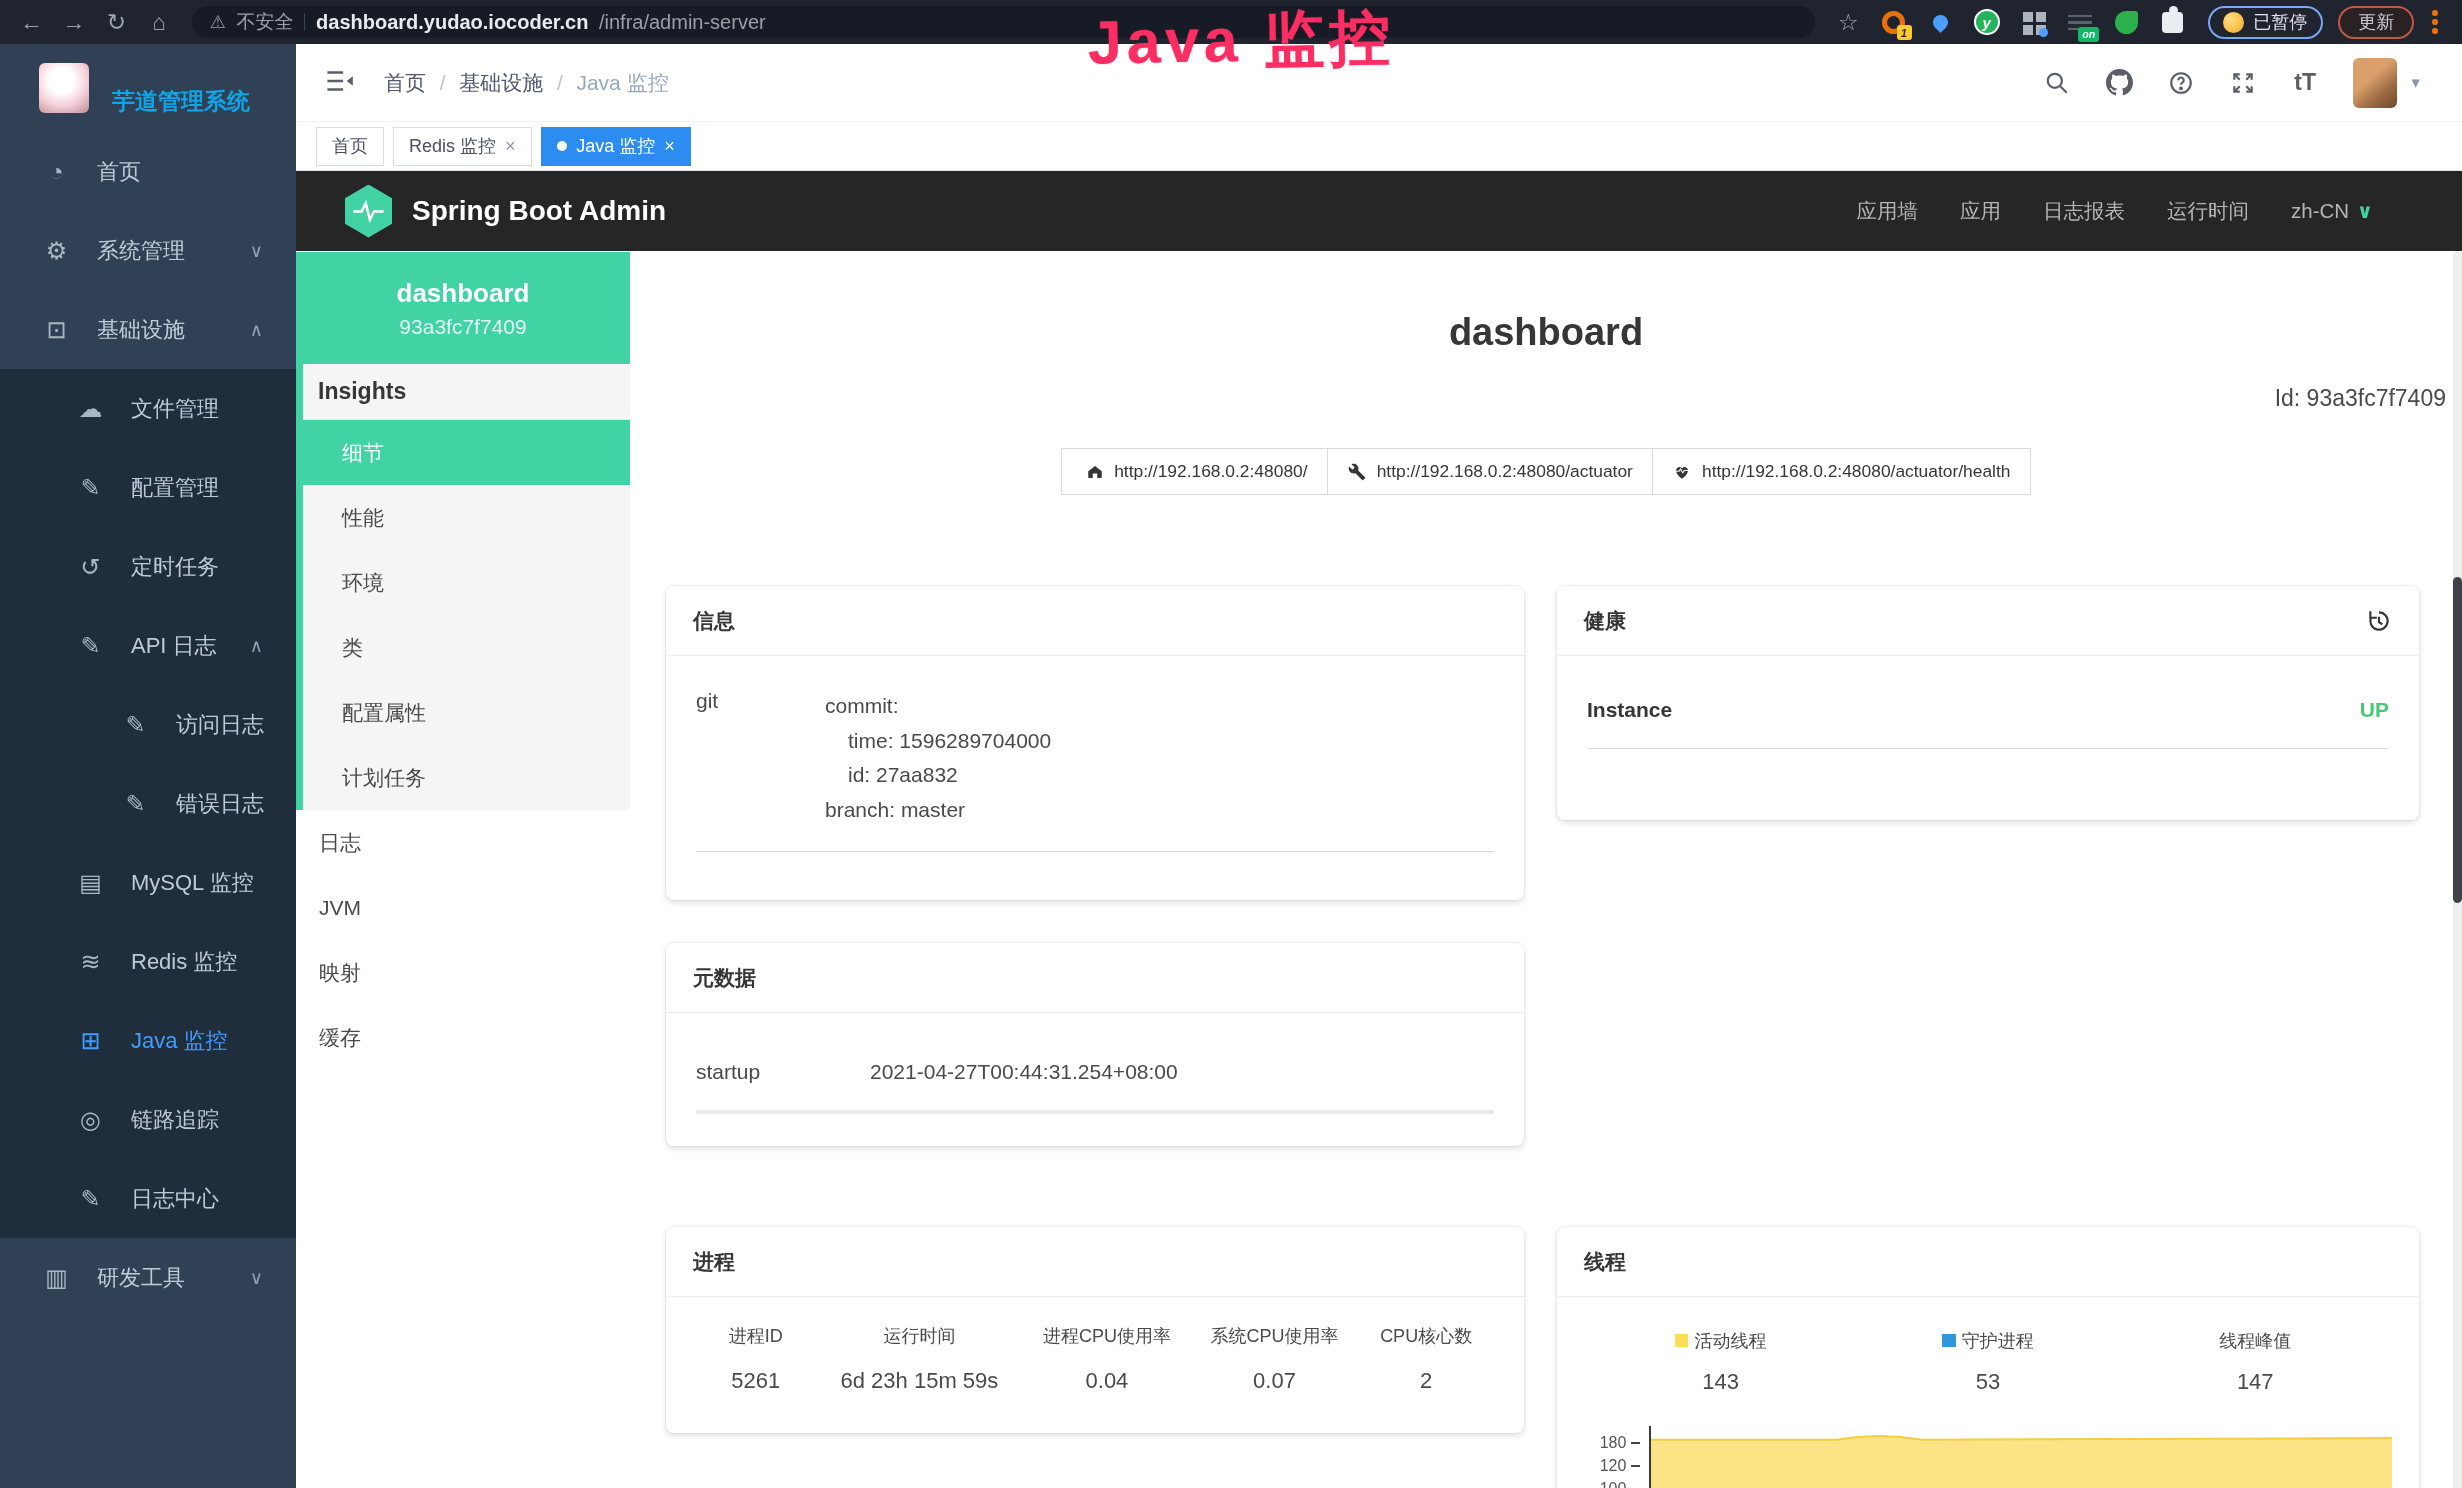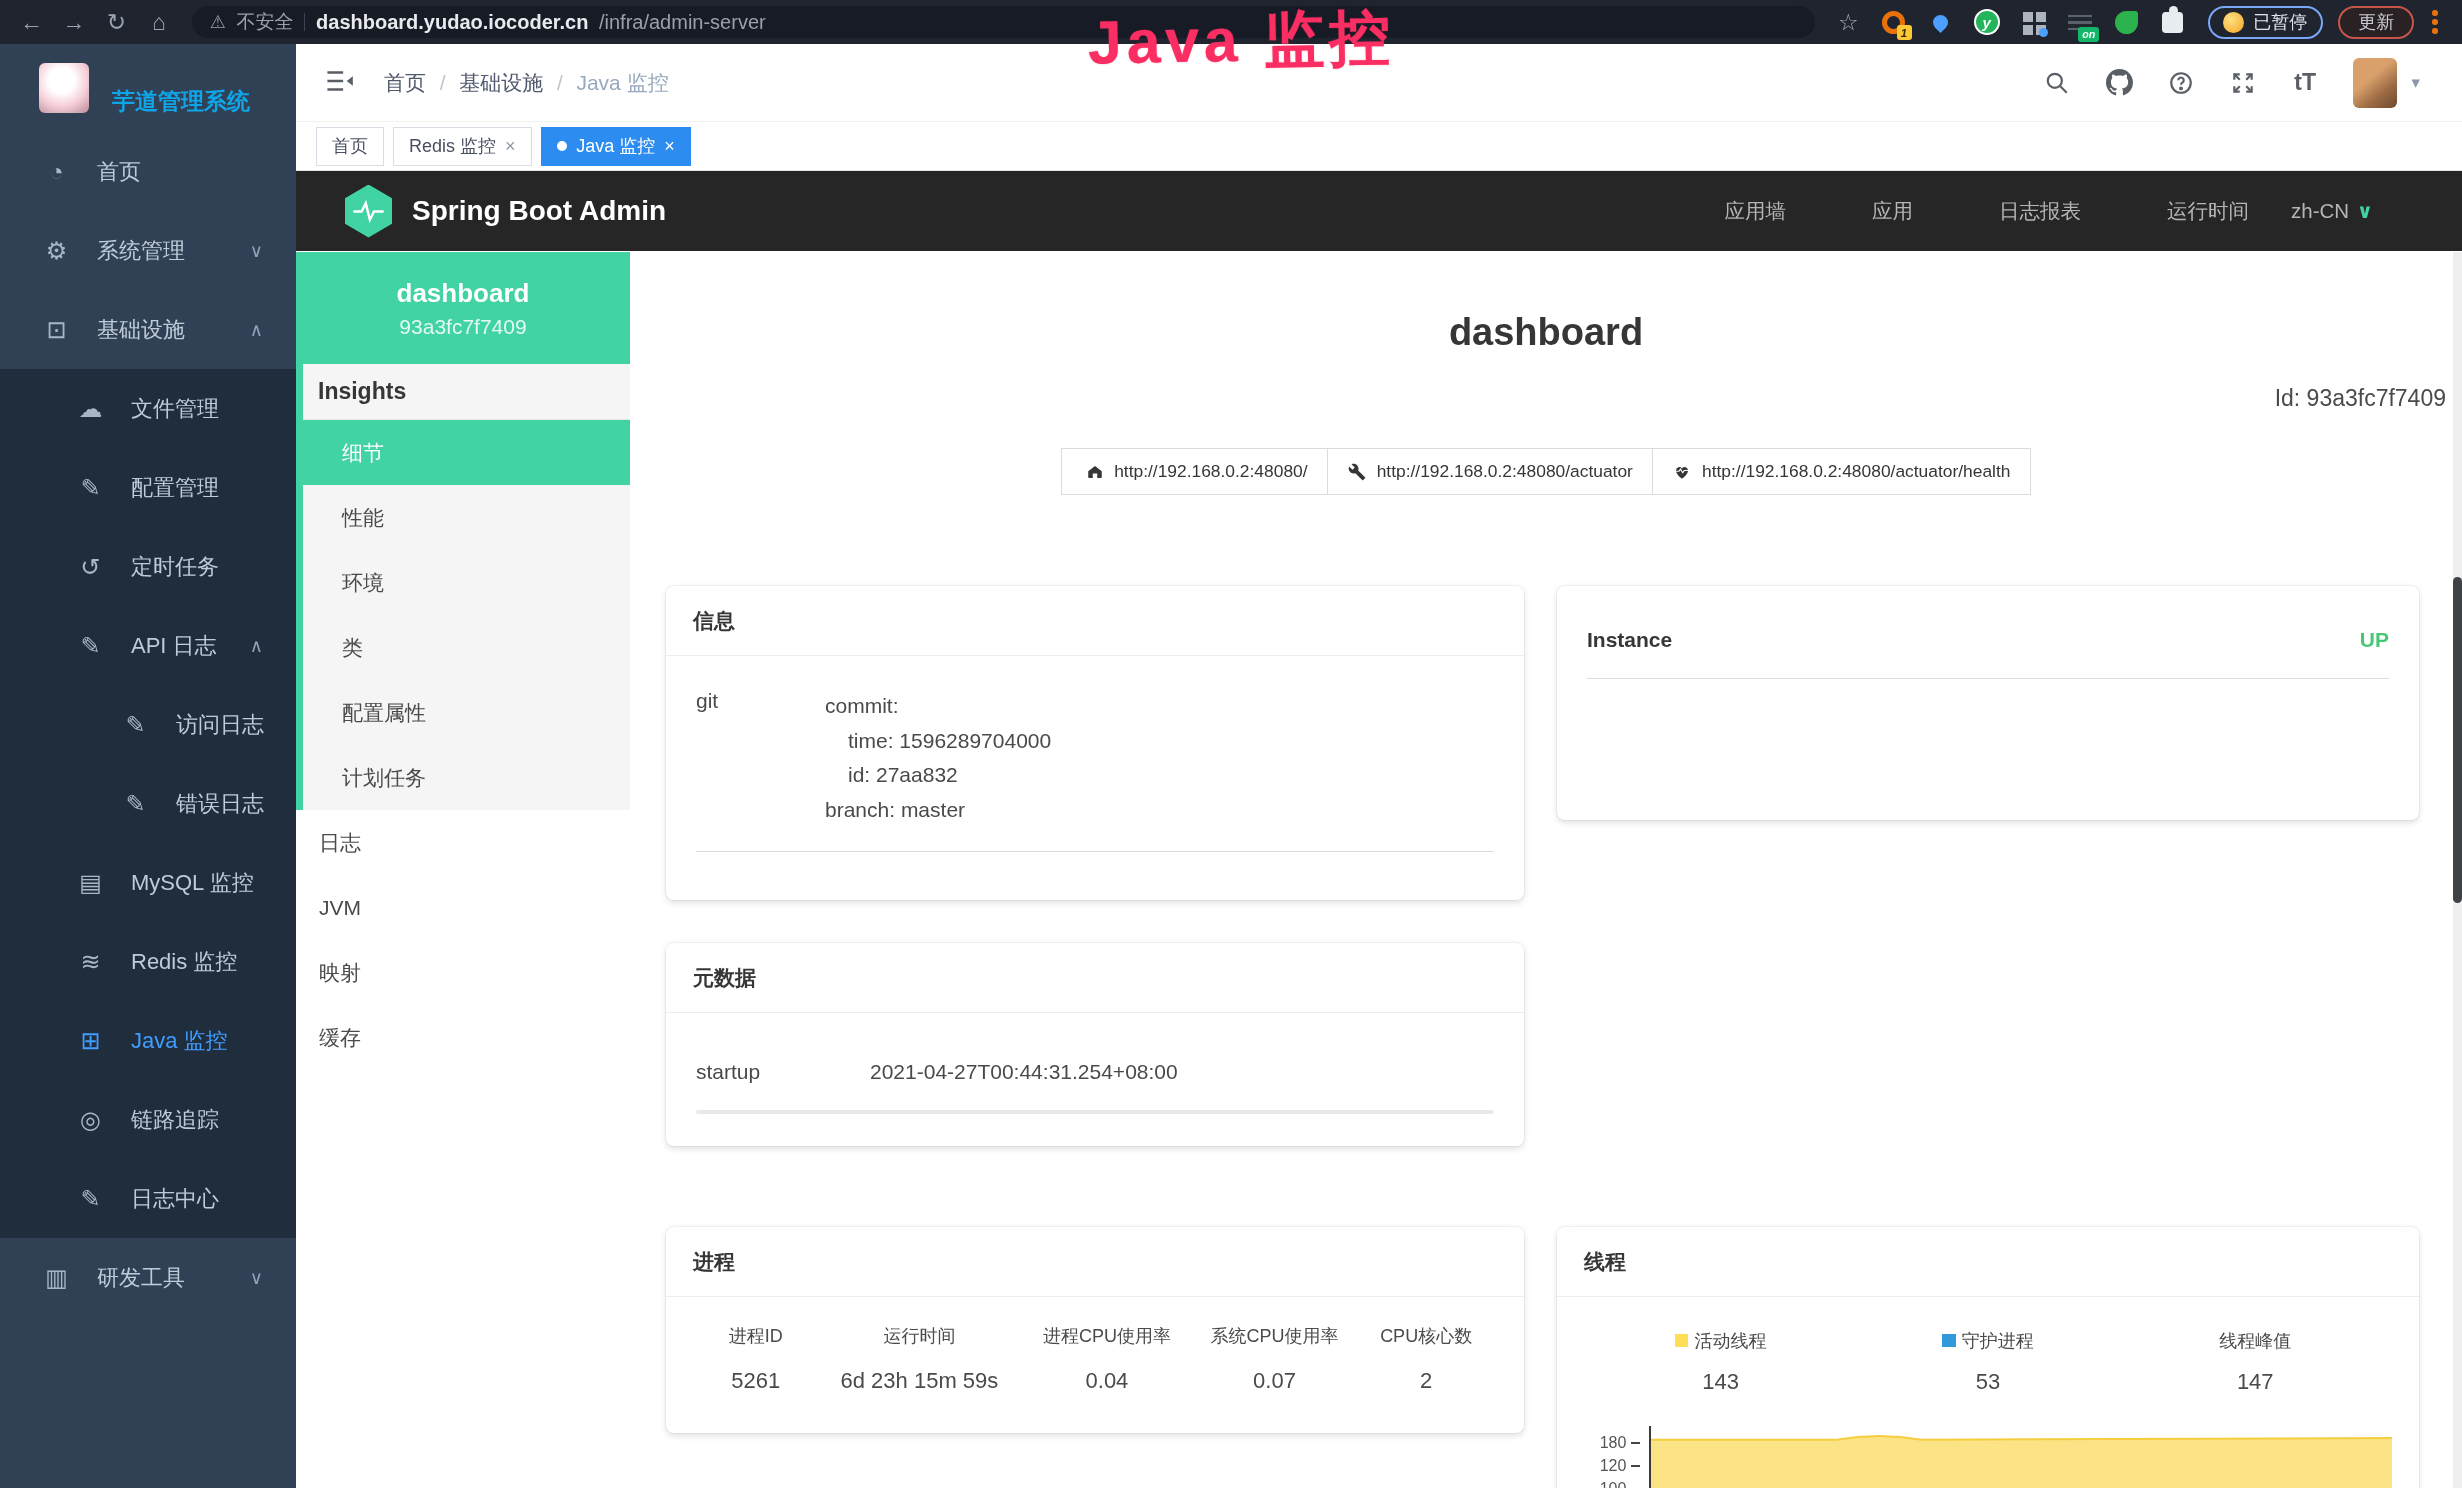--- a/index.html
+++ b/index.html
@@ -95,21 +95,21 @@
   .tag-dot { width:10.6px; height:10.6px; border-radius:50%; background:#fff; }
 
   
   .sba-nav { position:absolute; left:0; right:0; top:127px; height:80px; background:#262626;
              display:flex; align-items:center; }
   .hexa { width:47px; height:53px; margin-left:49px; background:#42d3a5;
           clip-path:polygon(50% 0,100% 26%,100% 74%,50% 100%,0 74%,0 26%);
           display:flex; align-items:center; justify-content:center; }
   .brand { color:#fff; font-size:28px; font-weight:700; margin-left:20px; }
   .sba-links { margin-left:auto; display:flex; align-items:center; gap:42px; padding-right:89px; }
-  .sba-link { color:#b5b5b5; font-size:20.5px; cursor:pointer;margin-left:44px; }
+  .sba-link { color:#b5b5b5; font-size:20.5px; cursor:pointer; }
   .locale { color:#b5b5b5; font-size:20.5px; display:flex; align-items:center; gap:7.6px; cursor:pointer; }
   .locale-caret { color:#42d3a5; font-size:20px; font-weight:bold; }
 
   
   .sba-body { position:absolute; left:0; right:0; top:208px; bottom:0; }
   .sba-side { position:absolute; left:0; top:0; bottom:0; width:334px; background:#fff; }
   .inst-head { height:112px; background:#42d3a5; display:flex; flex-direction:column; align-items:center;
                justify-content:center; gap:6px; }
   .inst-name { color:#fff; font-size:26px; font-weight:700; }
   .inst-id { color:rgba(255,255,255,.85); font-size:21px; }
@@ -446,20 +446,29 @@
                 <div>commit:</div>
                 <div class="ind">time: 1596289704000</div>
                 <div class="ind">id: 27aa832</div>
                 <div>branch: master</div>
               </div>
             </div>
           </div>
         </div>
 
         <div class="card" style="left:927px; top:334px; width:862px; height:234px;">
+          <div class="card-head">
+            <span>健康</span>
+            <span class="spacer"></span>
+            <svg width="26" height="26" viewBox="0 0 24 24" fill="none" stroke="#363636" stroke-width="2">
+                <path d="M12 4a8 8 0 1 1-7.4 4.9"></path>
+                <path d="M4 3v6h6"></path>
+                <path d="M12 8v5l3 2"></path>
+              </svg>
+          </div>
           <div class="card-body">
             <div class="health-row">
               <span class="health-name">Instance</span>
               <span class="health-status">UP</span>
             </div>
           </div>
         </div>
 
         <div class="card" style="left:36px; top:691px; width:858px; height:203px;">
           <div class="card-head">

